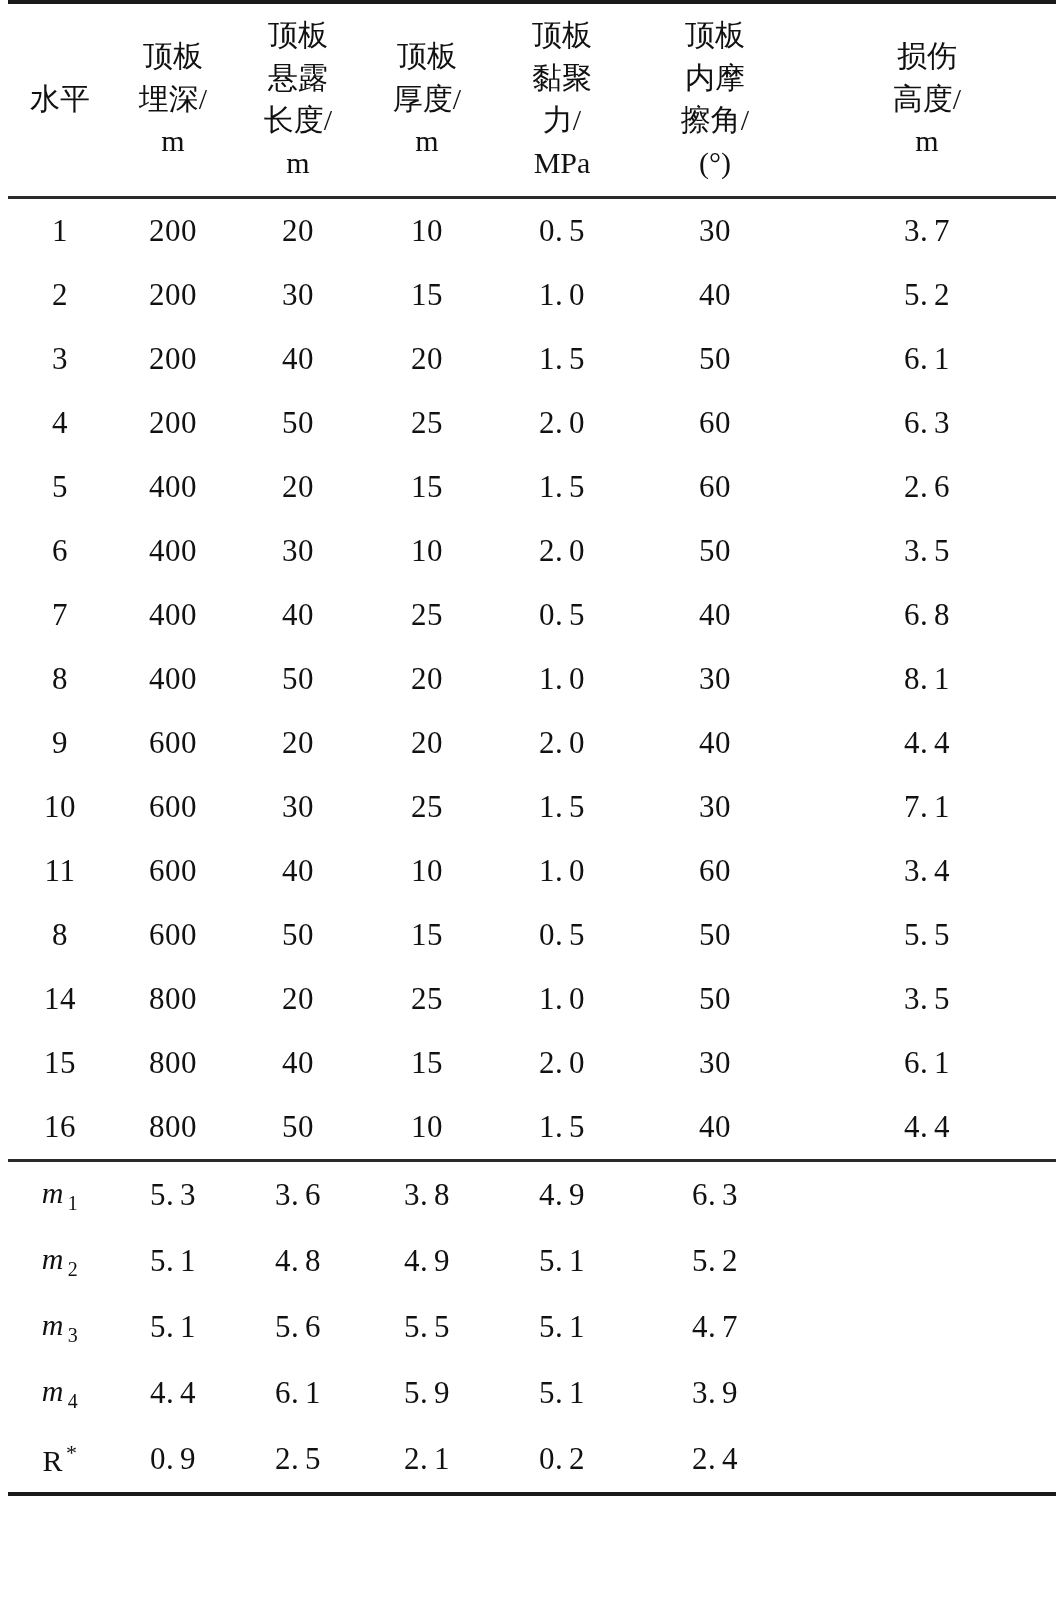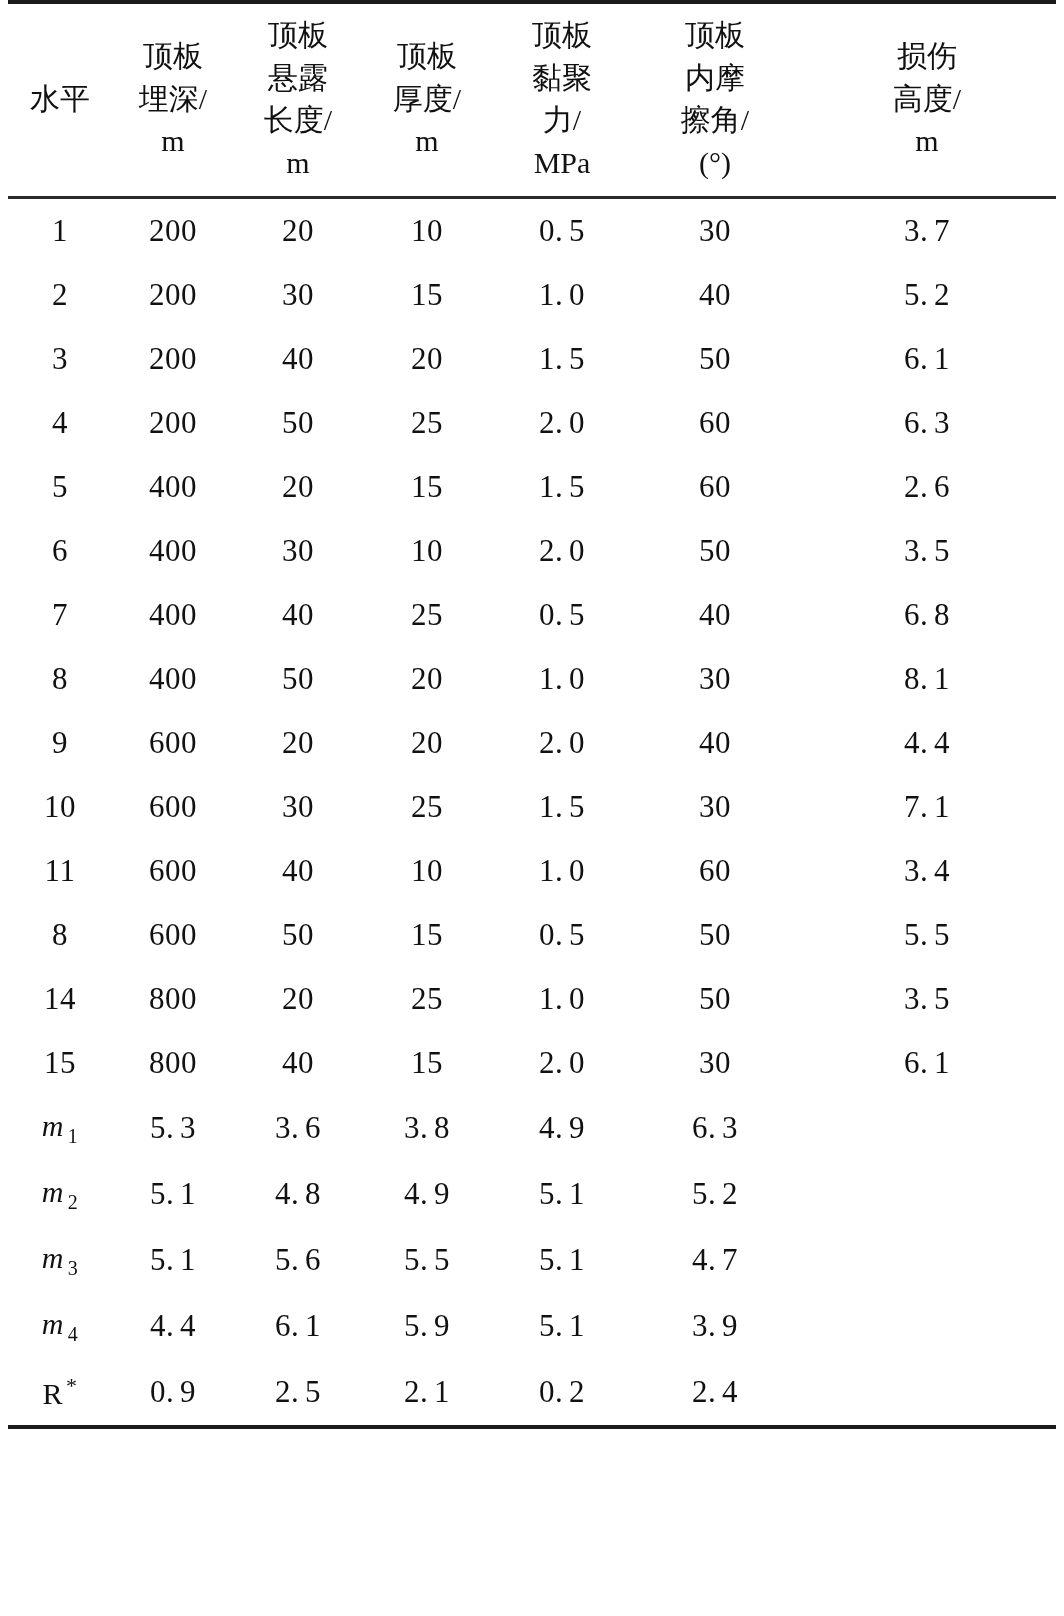--- a/index.html
+++ b/index.html
@@ -269,20 +269,29 @@
         </tr>
         <tr class="trial-row">
           <td class="cell level-cell"><span class="num">15</span></td>
           <td class="cell"><span class="num">800</span></td>
           <td class="cell"><span class="num">40</span></td>
           <td class="cell"><span class="num">15</span></td>
           <td class="cell"><span class="num">2.<span class="dec-gap"></span>0</span></td>
           <td class="cell"><span class="num">30</span></td>
           <td class="cell"><span class="num">6.<span class="dec-gap"></span>1</span></td>
         </tr>
+        <tr class="trial-row last-trial-row">
+          <td class="cell level-cell"><span class="num">16</span></td>
+          <td class="cell"><span class="num">800</span></td>
+          <td class="cell"><span class="num">50</span></td>
+          <td class="cell"><span class="num">10</span></td>
+          <td class="cell"><span class="num">1.<span class="dec-gap"></span>5</span></td>
+          <td class="cell"><span class="num">40</span></td>
+          <td class="cell"><span class="num">4.<span class="dec-gap"></span>4</span></td>
+        </tr>
         <tr class="summary-row">
           <td class="cell"><span class="sym">m<span class="sub">1</span></span></td>
           <td class="cell"><span class="num">5.<span class="dec-gap"></span>3</span></td>
           <td class="cell"><span class="num">3.<span class="dec-gap"></span>6</span></td>
           <td class="cell"><span class="num">3.<span class="dec-gap"></span>8</span></td>
           <td class="cell"><span class="num">4.<span class="dec-gap"></span>9</span></td>
           <td class="cell"><span class="num">6.<span class="dec-gap"></span>3</span></td>
           <td class="cell blank-cell"><span class="num"></span></td>
         </tr>
         <tr class="summary-row">

